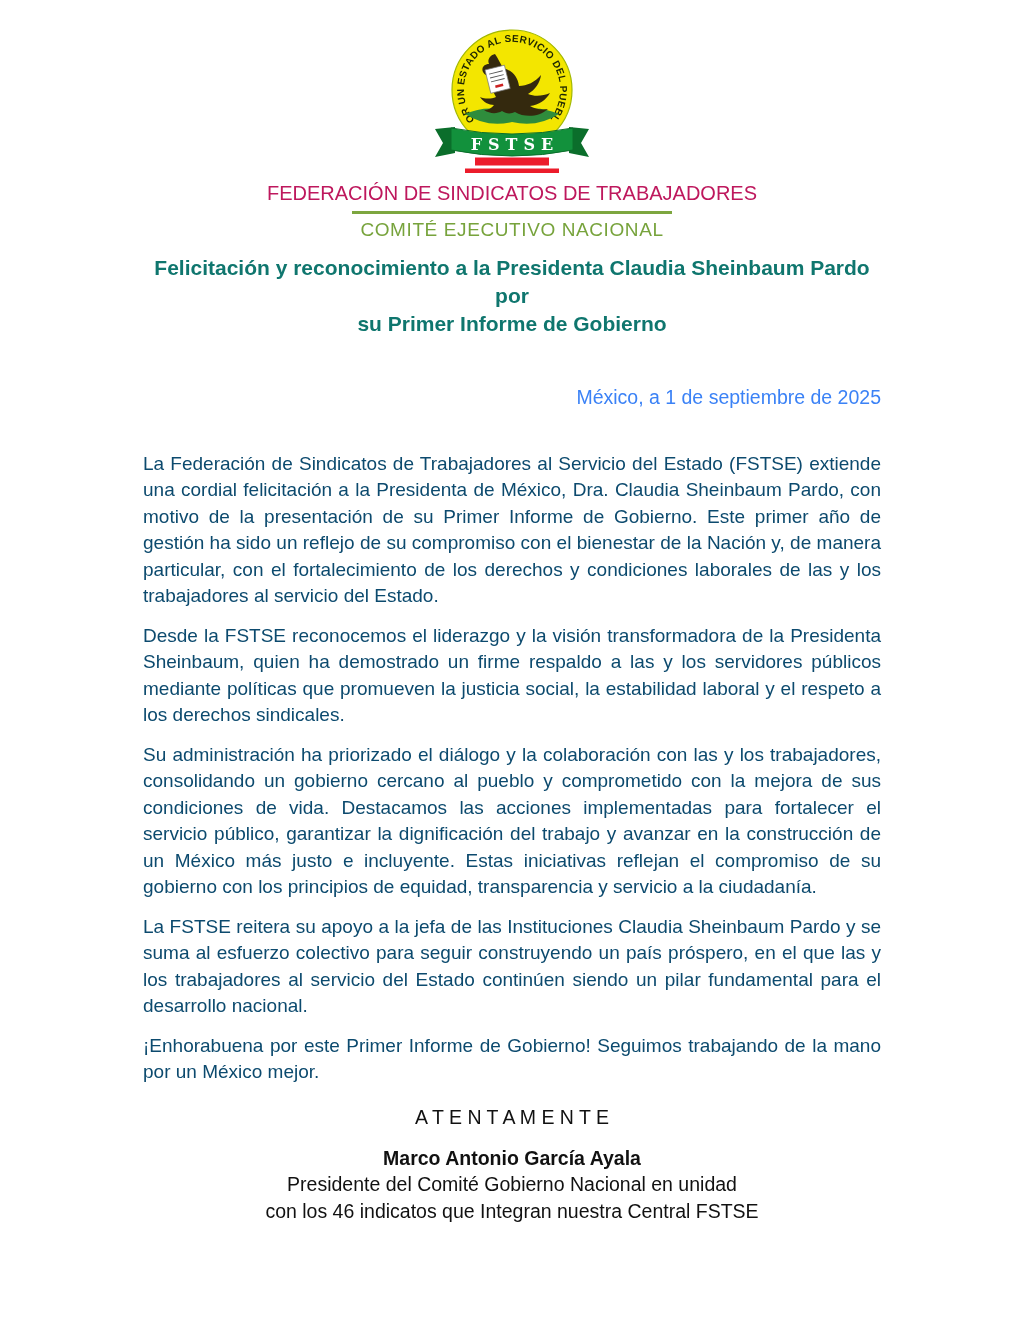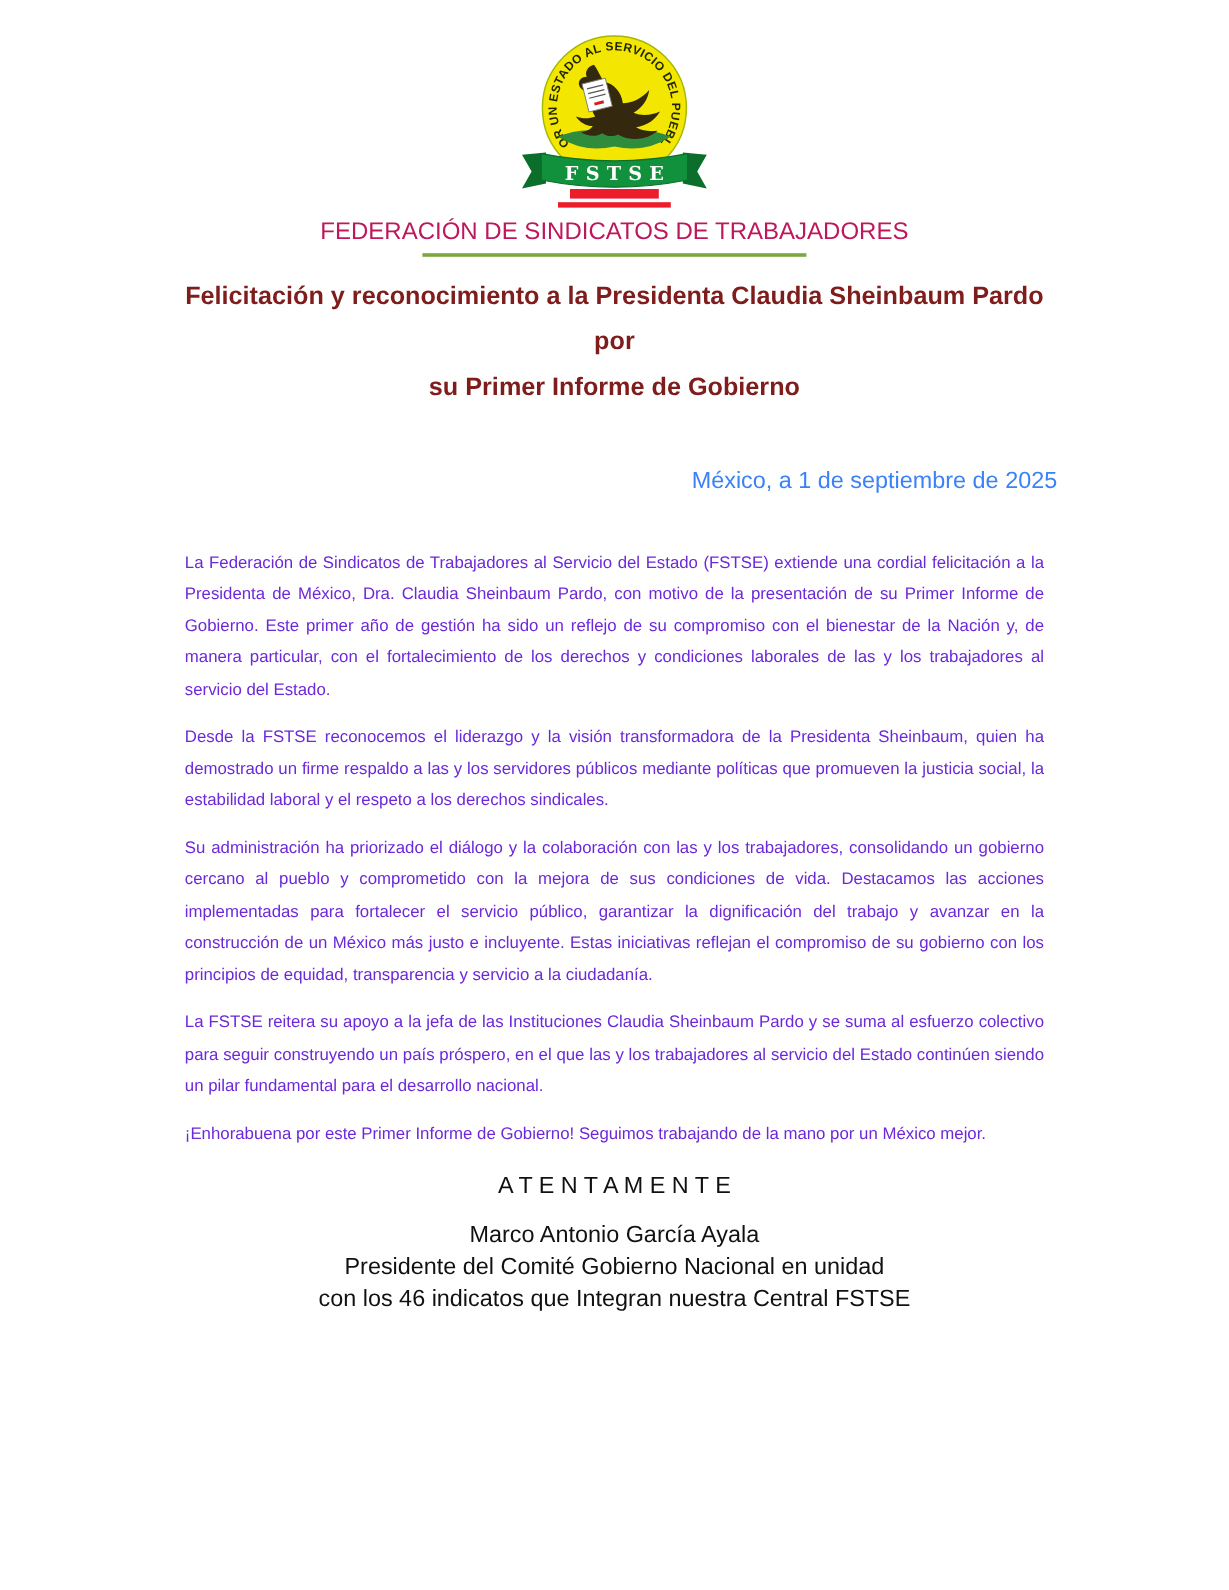--- a/index.html
+++ b/index.html
@@ -19,36 +19,36 @@
     color:#be185d; font-weight:400;
   }
   .rule { width:320px; height:2.5px; background:#7DA63F; margin:5px auto 5px; }
   .committee {
     text-align:center; color:#77A33C; font-size:19px; line-height:21px;
     letter-spacing:0.6px; font-weight:400;
   }
 
   .title {
     margin-top:14px; text-align:center; font-weight:bold;
-    font-size:21px; line-height:38px; color:#7f1d1d;
+    font-size:21px; line-height:28px; color:#0f766e;
   }
   .title span { display:block; }
 
   .date-line { margin-top:48px; text-align:right; font-size:19.5px; color:#3b82f6; }
 
   .letter-body { margin-top:42px; }
   .para {
     text-align:justify; text-justify:inter-word;
-    font-size:14px; line-height:26.5px; margin:0 11px 13px; color:#6d28d9;
+    font-size:19px; line-height:26.5px; margin:0 0 13px; color:#0c4a6e;
   }
 
   .closing { text-align:center; font-size:19.5px; margin-top:20px; color:#111; }
 
   .signature { margin-top:16px; text-align:center; font-size:19.5px; line-height:26.5px; }
-  .sig-name { font-weight:normal; }
+  .sig-name { font-weight:bold; }
 
   .ring-text { font-family:"Liberation Sans","DejaVu Sans",sans-serif; font-weight:bold; font-size:10px; letter-spacing:0.4px; fill:#1E2600; }
   .banner-text { font-family:"DejaVu Serif","Liberation Serif",serif; font-weight:bold; font-size:16px; letter-spacing:6px; fill:#ffffff; }
 </style>
 </head>
 <body>
 
 <div class="page">
 
   <div class="logo-wrap">
@@ -88,20 +88,21 @@
       <rect x="48" y="142.5" width="94" height="4.5" fill="#EC1C2B"></rect>
     </svg>
   </div>
 
   <div class="org-name">
     <div>FEDERACIÓN DE SINDICATOS DE TRABAJADORES</div>
   </div>
 
   <div class="rule"></div>
 
+  <div class="committee">COMITÉ EJECUTIVO NACIONAL</div>
 
   <h1 class="title">
     <span>Felicitación y reconocimiento a la Presidenta Claudia Sheinbaum Pardo por</span>
     <span>su Primer Informe de Gobierno</span>
   </h1>
 
   <div class="date-line">México, a 1 de septiembre de 2025</div>
 
   <div class="letter-body">
     <p class="para">La Federación de Sindicatos de Trabajadores al Servicio del Estado (FSTSE) extiende una cordial felicitación a la Presidenta de México, Dra. Claudia Sheinbaum Pardo, con motivo de la presentación de su Primer Informe de Gobierno. Este primer año de gestión ha sido un reflejo de su compromiso con el bienestar de la Nación y, de manera particular, con el fortalecimiento de los derechos y condiciones laborales de las y los trabajadores al servicio del Estado.</p>

